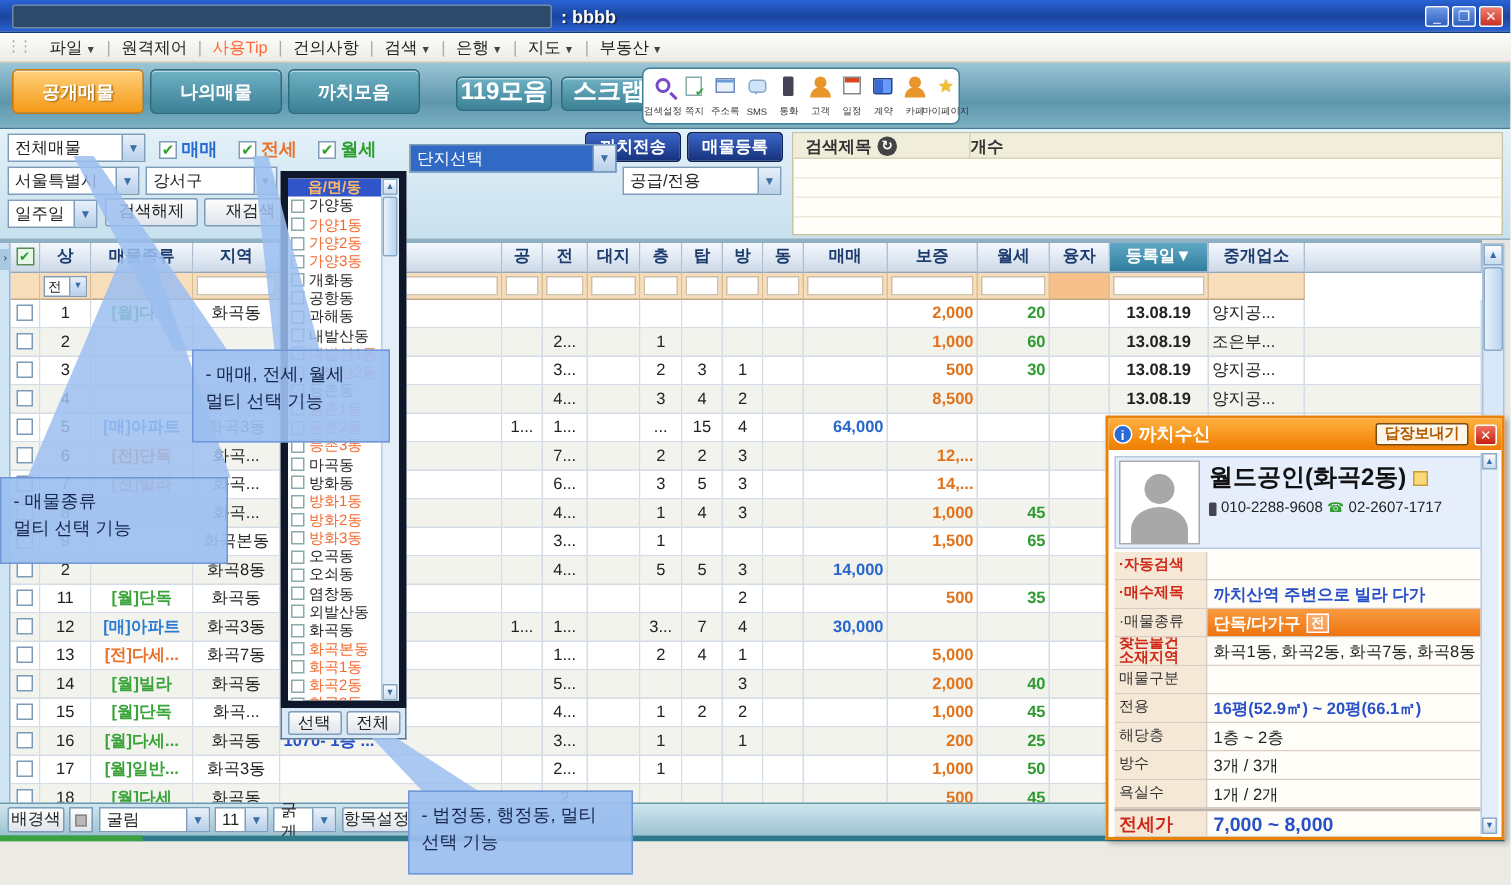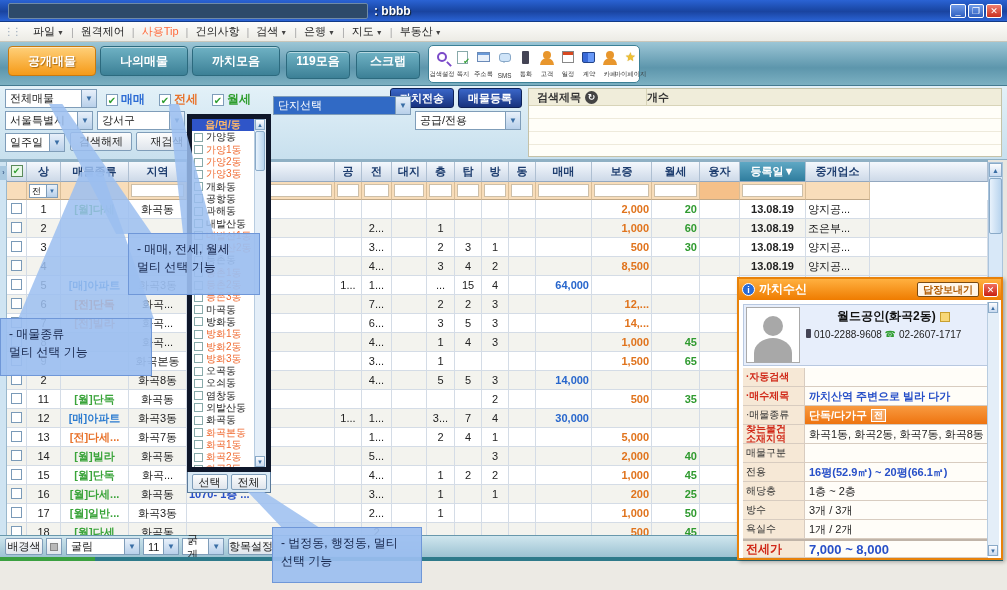--- a/index.html
+++ b/index.html
@@ -23,21 +23,21 @@
   .grip { color:#9aa8b8; font-size:10px; letter-spacing:-2px; margin-right:4px; }
   .menu-item { padding:2px 7px; cursor:default; white-space:nowrap; }
   .menu-sep { color:#aaa; }
   .menu-arrow { font-size:7px; color:#444; margin-left:2px; }
 
   
   .toolbar { left:0; top:42px; width:1007px; height:44px; background:linear-gradient(#9cc6d6,#5d96ac 60%,#7cb0c2); border-bottom:1px solid #447a90; }
   .tab { top:4px; height:30px; border-radius:4px; color:#fff; font-weight:bold; font-size:12px; text-align:center; line-height:28px; border:1px solid #2c6a7e; box-shadow:inset 0 1px 0 rgba(255,255,255,.5); }
   .tab.active { background:linear-gradient(#ffd07a,#f59a18); border-color:#c87a10; color:#fff; text-shadow:1px 1px 1px #a86a10; }
   .tab.normal { background:linear-gradient(#6fb2c4,#3c8096); }
-  .tab.small { top:9px; height:28px; line-height:19px; font-size:12px; }
+  .tab.small { top:9px; height:23px; line-height:19px; font-size:16px;margin-left:18px; }
   .icon-tray { left:428px; top:3px; width:212px; height:38px; background:#fff; border:1px solid #3c8096; border-radius:5px; display:flex; align-items:stretch; justify-content:space-around; padding:1px 2px; }
   .tool { display:flex; flex-direction:column; align-items:center; justify-content:space-between; padding:2px 0; width:21px; }
   .tool .glyph { width:16px; height:16px; display:flex; align-items:center; justify-content:center; font-size:12px; }
   .tool .tlabel { font-size:7px; color:#333; white-space:nowrap; transform:scale(.9); }
 
   
   .filterpanel { left:0; top:86px; width:1007px; height:74px; background:linear-gradient(#e3f1f8,#c8e0ee); border-bottom:1px solid #8fb0c4; }
   .combo { background:#fff; border:1px solid #7f9db9; height:19px; display:flex; align-items:center; justify-content:space-between; padding-left:4px; font-size:11px; color:#222; }
   .combo .cbtn { width:15px; height:100%; background:linear-gradient(#e8f0fa,#b8d0ea); border-left:1px solid #7f9db9; color:#3a6ea5; font-size:8px; display:flex; align-items:center; justify-content:center; }
   .chk { display:flex; align-items:center; gap:3px; font-weight:bold; font-size:12px; }
@@ -111,22 +111,22 @@
   .pop-title .ptxt { color:#fff; font-weight:bold; font-size:12px; flex:1; }
   .info-ic { width:13px; height:13px; border-radius:50%; background:#2a6ad4; color:#fff; font-size:9px; font-weight:bold; text-align:center; line-height:13px; border:1px solid #fff; }
   .reply-btn { background:#fff6ea; border:1px solid #7a4a10; border-radius:2px; color:#b05a00; font-weight:bold; font-size:10px; height:15px; line-height:13px; padding:0 5px; }
   .pop-close { width:15px; height:14px; background:linear-gradient(#f07060,#c82010); border:1px solid #fff; border-radius:2px; color:#fff; font-size:9px; font-weight:bold; text-align:center; line-height:12px; }
   .pop-scroll { position:absolute; right:2px; top:23px; width:12px; bottom:2px; background:#e4eef8; border-left:1px solid #b8cce0; }
   .profile { position:absolute; left:4px; top:25px; width:245px; height:62px; background:#e7eefb; border:1px solid #b8c8e0; display:flex; }
   .avatar { width:54px; height:56px; background:#fff; border:1px solid #aaa; margin:2px; position:relative; overflow:hidden; }
   .avatar .head { position:absolute; left:16px; top:8px; width:20px; height:20px; border-radius:50%; background:#a8a8a8; }
   .avatar .bodyy { position:absolute; left:7px; top:30px; width:38px; height:30px; border-radius:50% 50% 0 0; background:#a8a8a8; }
   .pinfo { flex:1; padding:3px 2px 0 4px; }
-  .pname { font-weight:bold; font-size:12px; color:#111;margin-left:31px; }
-  .pline { font-size:10px; color:#222; margin-top:4px; display:flex; align-items:flex-start; gap:3px; }
+  .pname { font-weight:bold; font-size:16px; color:#111; }
+  .pline { font-size:10px; color:#222; margin-top:4px; display:flex; align-items:flex-end; gap:3px; }
   .mini-ic { font-size:9px; }
   .pop-rows { position:absolute; left:4px; top:89px; width:245px; bottom:2px; }
   .prow { display:flex; border-bottom:1px solid #d8ccc0; height:19px; }
   .prow .plabel { width:62px; background:#f6e8d6; border-right:1px solid #d8ccc0; color:#333; font-size:10px; display:flex; align-items:center; padding-left:3px; white-space:pre-line; line-height:1.05; overflow:hidden; }
   .prow .pvalue { flex:1; background:#fffdf8; display:flex; align-items:center; padding-left:4px; font-size:11px; color:#222; gap:4px; overflow:hidden; white-space:nowrap; }
   .prow .plabel.red { color:#d02818; font-weight:bold; }
   .prow .plabel.redbold { color:#d02818; font-weight:bold; font-size:12px; }
   .prow .pvalue.blue { color:#2850c8; font-weight:bold; }
   .prow .pvalue.bluebold { color:#2850c8; font-weight:bold; font-size:13px; }
   .prow.hl .pvalue { background:linear-gradient(#f89a40,#ee7410); color:#fff; font-weight:bold; }

